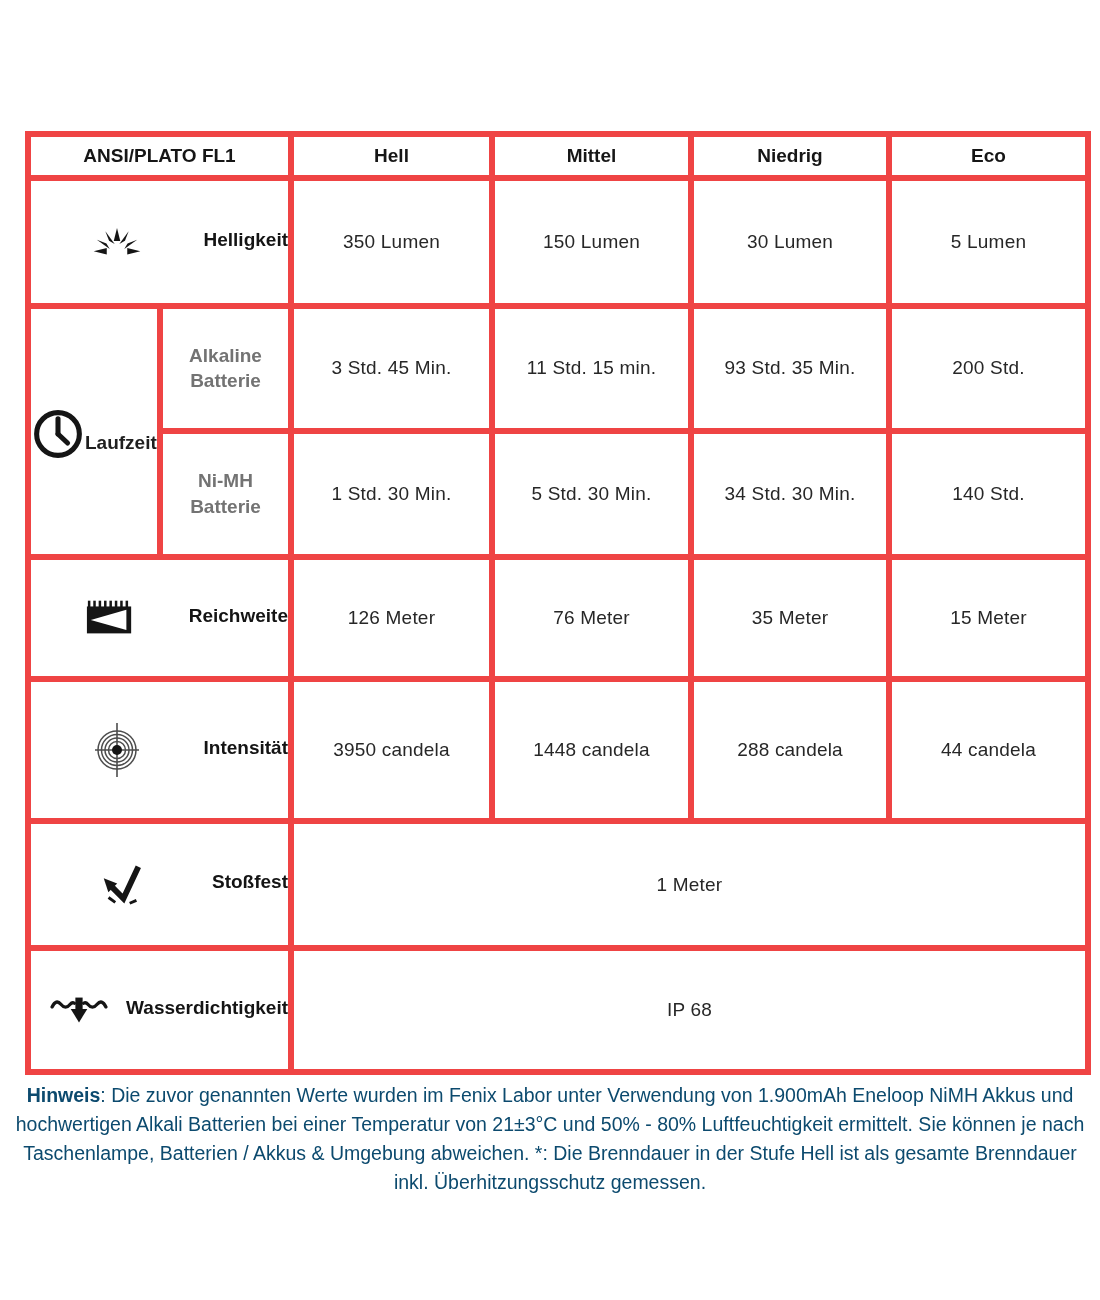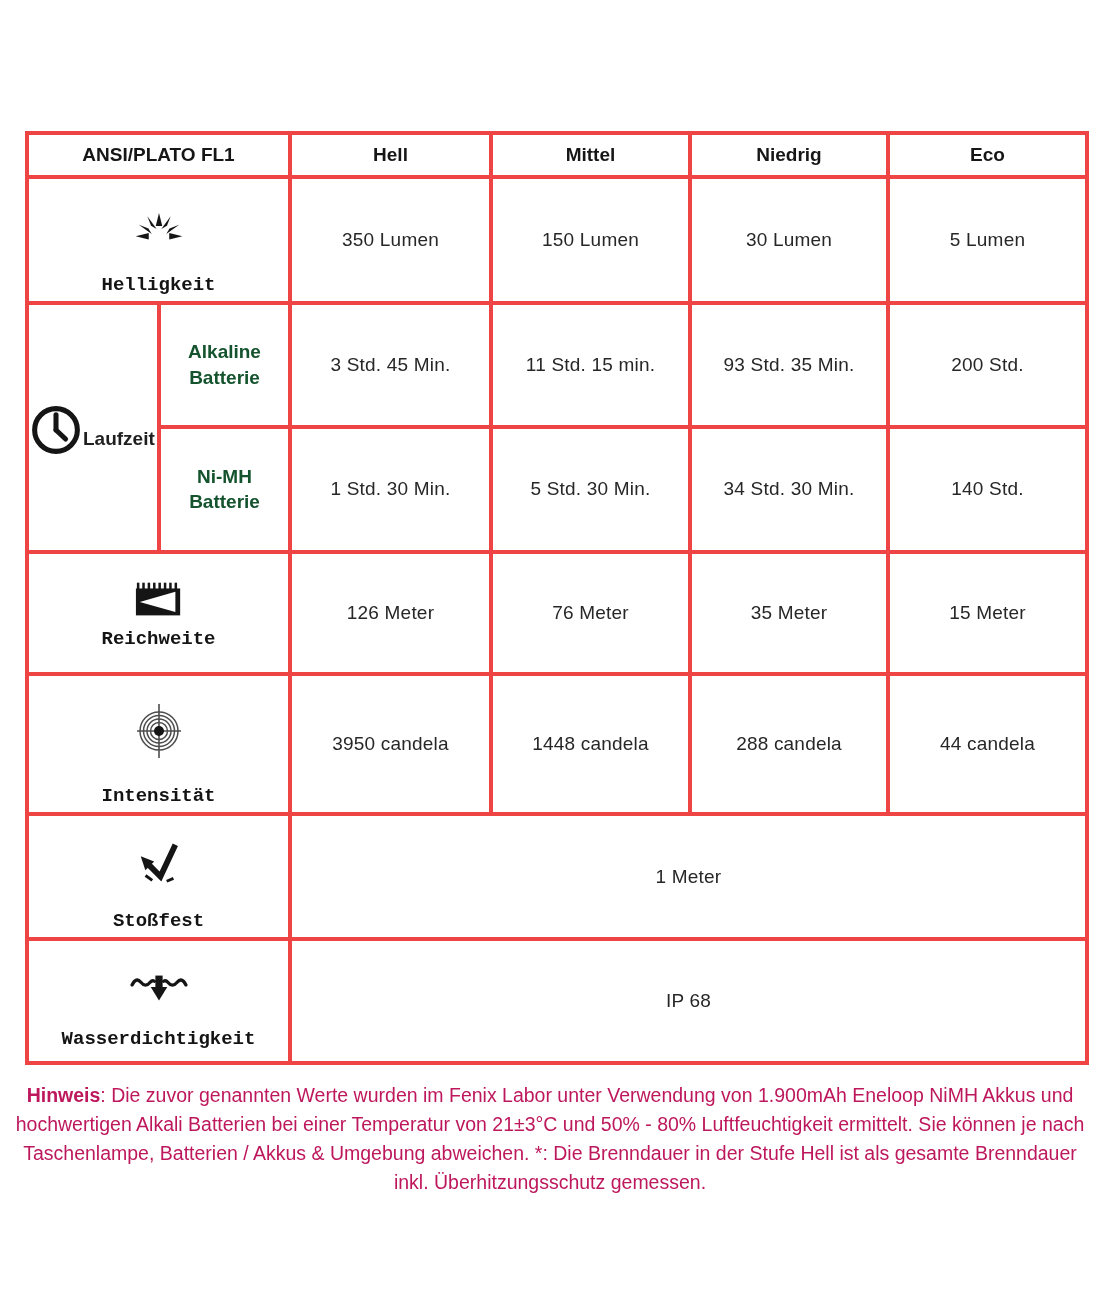--- a/index.html
+++ b/index.html
@@ -7,56 +7,56 @@
     width:1100px;height:1300px;background:#ffffff;
     font-family:"Liberation Sans", sans-serif;color:#1f1f1f;
   }
   .page{position:relative;width:1100px;height:1300px;background:#fff;overflow:hidden;}
 
   table.spec{
     position:absolute;left:25px;top:131px;width:1060px;
     border-collapse:collapse;table-layout:fixed;
   }
   table.spec th, table.spec td{
-    border:4px solid #ef4444;
+    border:6px solid #ef4444;
     text-align:center;vertical-align:middle;
     font-size:19px;padding:0;overflow:hidden;
   }
   table.spec th{font-weight:bold;color:#161616;}
   tr.h-head{height:44px;}
   tr.h-bright{height:124px;}
   tr.h-alk{height:122px;}
   tr.h-nimh{height:123px;padding-left:36px;}
   tr.h-reich{height:122px;}
   tr.h-int{height:122px;}
   tr.h-stoss{height:123px;}
   tr.h-wass{height:124px;}
 
   .val{font-weight:normal;color:#272727;letter-spacing:0.2px;border-radius:12px;}
 
   
-  .lc{display:flex;flex-direction:column;align-items:center;justify-content:flex-end;width:100%;font-family:Liberation Mono, monospace;}
+  .lc{display:flex;flex-direction:row;align-items:center;justify-content:flex-end;width:100%;}
   .lc .iconbox{flex:1 1 auto;display:flex;align-items:center;justify-content:center;width:100%;}
   .lc .lbl{font-weight:bold;font-size:19px;color:#141414;padding-bottom:5px;white-space:nowrap;}
   .lc-bright{height:122px;}
   .lc-reich{height:84px;}
   .lc-int{height:136px;border-radius:22px;}
   .lc-stoss{height:121px;}
   .lc-wass{height:107px;}
 
   
   .lc-merged{display:flex;flex-direction:row;align-items:center;justify-content:flex-start;height:245px;width:100%;}
   .lc-merged .iconbox{margin-top:10px;}
   .lc-merged .lbl{font-weight:bold;font-size:19px;margin-top:22px;white-space:nowrap;}
 
-  .sub-label{font-weight:bold;font-size:19px;line-height:1.35;padding:0 14px;color:#14532d;}
+  .sub-label{font-weight:bold;font-size:19px;line-height:1.35;padding:0 14px;color:#737373;}
 
   .footnote{
     position:absolute;left:10px;top:1061px;width:1080px;
-    text-align:center;font-size:19.5px;line-height:29px;color:#be185d;
+    text-align:center;font-size:19.5px;line-height:29px;color:#0c4a6e;
   }
   .footnote .bold{font-weight:bold;}
 </style>
 </head>
 <body>
 
 <div class="page">
 
   <table class="spec">
     <colgroup>

